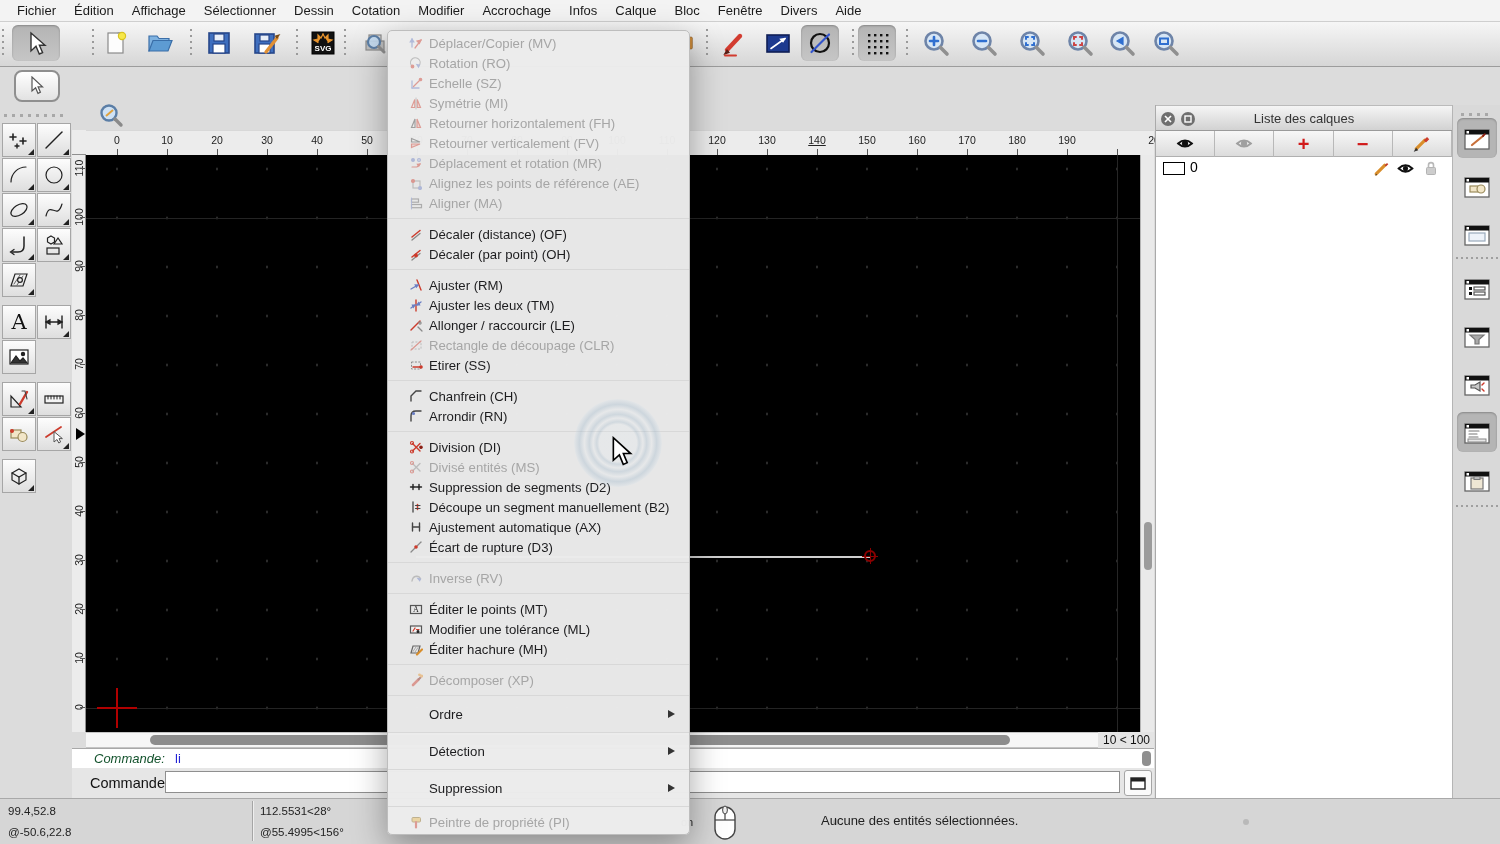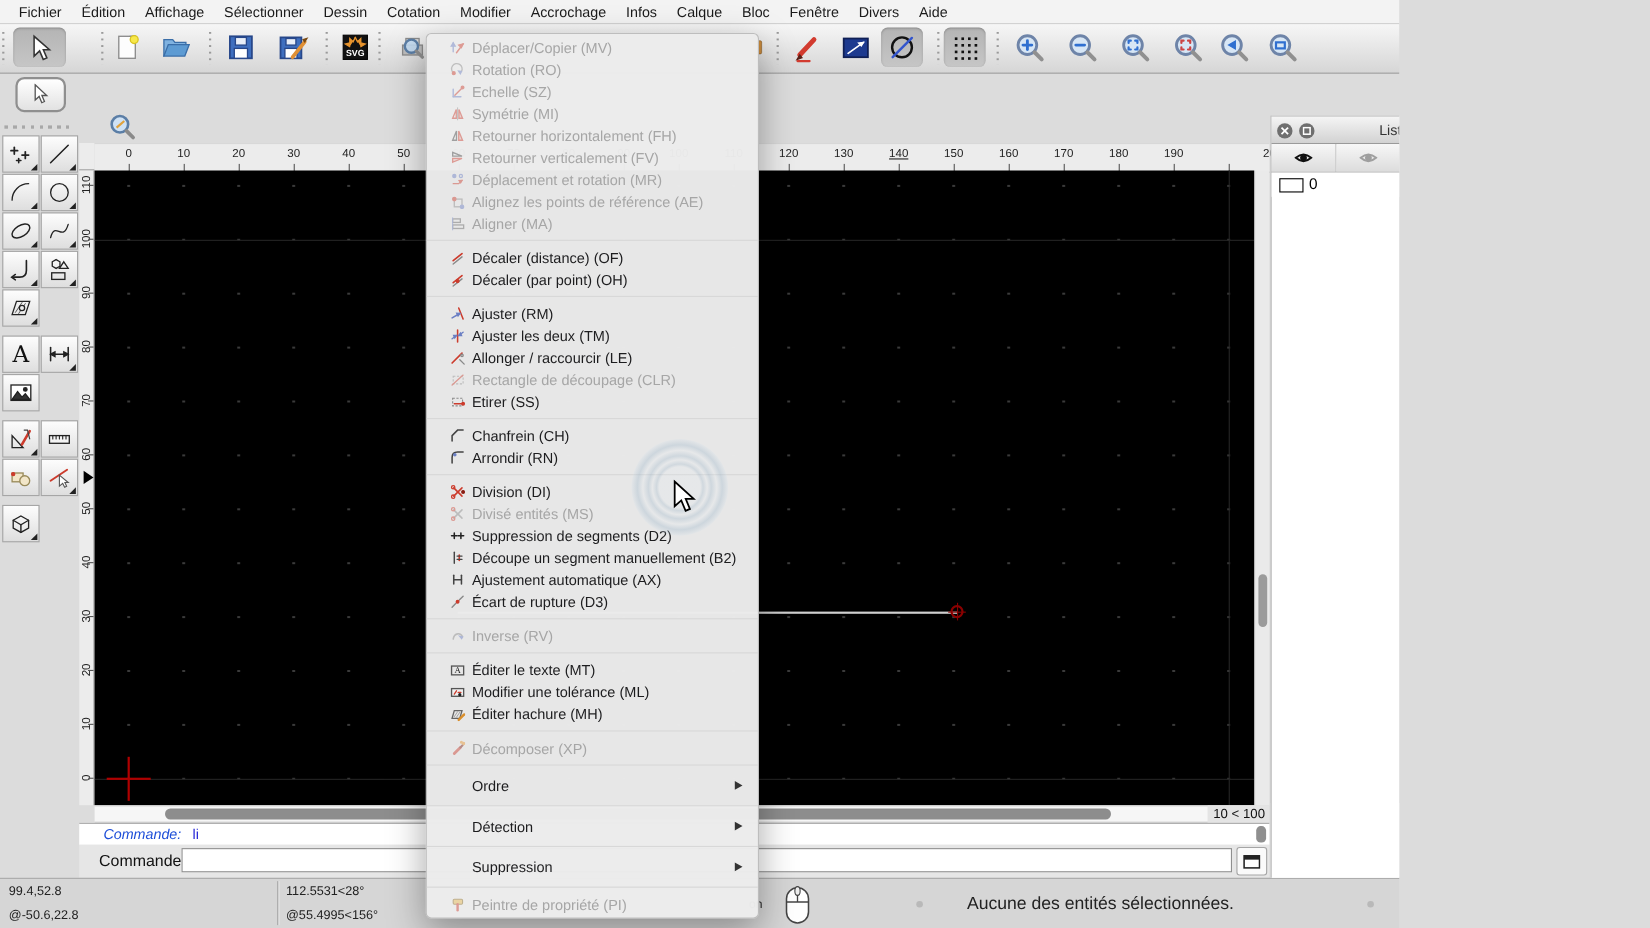--- a/index.html
+++ b/index.html
@@ -1,17 +1,17 @@
 <!DOCTYPE html>
 <html><head>
 <meta charset="utf-8">
 <style>
   html,body{margin:0;padding:0;width:1500px;height:844px;overflow:hidden;
     font-family:"Liberation Sans","DejaVu Sans",sans-serif;background:#dcdcdc;}
-  #screen{position:relative;width:1272px;height:844px;overflow:hidden;}
+  #screen{position:relative;width:1500px;height:844px;overflow:hidden;}
   .abs{position:absolute;}
   
   #menubar{position:absolute;left:0;top:0;width:1500px;height:22px;background:#f3f3f3;
     border-bottom:1px solid #cfcfcf;display:flex;align-items:center;padding-left:8px;box-sizing:border-box;}
   .mb-item{font-size:13px;color:#1b1b1b;padding:0 9px;line-height:22px;white-space:nowrap;}
   
   #toolbar{position:absolute;left:0;top:22px;width:1500px;height:44px;
     background:linear-gradient(#f6f6f6,#d6d6d6);border-bottom:1px solid #9c9c9c;}
   .tbtn{position:absolute;top:3px;height:36px;display:flex;align-items:center;justify-content:center;}
   .tbtn.pressed{background:linear-gradient(#b4b4b4,#c6c6c6);border-radius:6px;box-shadow:inset 0 1px 2px rgba(0,0,0,.25);}
@@ -43,21 +43,21 @@
   
   #vscroll{position:absolute;left:1140px;top:155px;width:14px;height:577px;background:#eaeaea;border-left:1px solid #b5b5b5;box-sizing:border-box;}
   #vthumb{position:absolute;left:3px;top:367px;width:8px;height:48px;background:#9b9b9b;border-radius:4px;}
   #hscroll{position:absolute;left:86px;top:732px;width:1012px;height:16px;background:#f6f6f6;
     border-top:1px solid #c4c4c4;border-bottom:1px solid #c4c4c4;box-sizing:border-box;}
   #hthumb{position:absolute;left:64px;top:2px;width:860px;height:10px;background:#8d8d8d;border-radius:5px;}
   #grid-status{position:absolute;left:1098px;top:732px;width:56px;height:16px;background:#e4e4e4;
     font-size:12px;color:#111;text-align:right;line-height:16px;padding-right:4px;box-sizing:border-box;}
   
   #cmd-history{position:absolute;left:72px;top:748px;width:1082px;height:20px;background:#fff;border-top:1px solid #a8a8a8;box-sizing:border-box;}
-  #cmd-history .lab{position:absolute;left:22px;top:2px;font-size:13px;font-style:italic;color:#1d4ed8;}
+  #cmd-history .lab{position:absolute;left:22px;top:2px;font-size:13px;font-style:italic;color:#14532d;}
   #cmd-history .val{position:absolute;left:103px;top:2px;font-size:13px;color:#2323d6;}
   #cmd-pill{position:absolute;right:3px;top:2px;width:9px;height:15px;background:#8f8f8f;border-radius:4px;}
   #cmd-row{position:absolute;left:72px;top:768px;width:1082px;height:30px;background:#e6e6e6;}
   #cmd-row .lab{position:absolute;left:18px;top:0;font-size:14.5px;color:#111;line-height:30px;}
   #cmd-input{position:absolute;left:93px;top:3px;width:955px;height:22px;border:1px solid #8f8f8f;background:#fff;box-sizing:border-box;font-size:13px;padding:0 4px;}
   #cmd-detach{position:absolute;left:1052px;top:2px;width:28px;height:26px;background:#fafafa;border:1px solid #a5a5a5;border-radius:3px;
     display:flex;align-items:center;justify-content:center;box-sizing:border-box;}
   #br-white{position:absolute;left:1155px;top:730px;width:326px;height:68px;background:#fff;}
   #br-grad{position:absolute;left:1481px;top:730px;width:19px;height:68px;background:linear-gradient(to right,#f4f4f4,#c9c9c9);}
   
@@ -540,21 +540,21 @@
     <span class="sfield" style="left:260px;top:6px">112.5531&lt;28°</span>
     <span class="sfield" style="left:260px;top:27px">@55.4995&lt;156°</span>
     <span class="sfield" style="left:681px;top:17px;font-size:11px">on</span>
     <svg class="abs" style="left:712px;top:4px" width="26" height="38" viewBox="0 0 26 38">
       <rect x="3" y="4" width="20" height="32" rx="10" fill="#fff" stroke="#444" stroke-width="1.4"></rect>
       <line x1="3" y1="17" x2="23" y2="17" stroke="#444" stroke-width="1.2"></line>
       <line x1="13" y1="4" x2="13" y2="17" stroke="#444" stroke-width="1.2"></line>
       <ellipse cx="13" cy="7" rx="2.4" ry="4" fill="#eee" stroke="#444" stroke-width="1"></ellipse>
     </svg>
     <div class="sdot" style="left:833px;top:20px"></div>
-    <span class="sfield" style="left:879px;top:14px;font-size:16px">Aucune des entités sélectionnées.</span>
+    <span class="sfield" style="left:821px;top:14px;font-size:13px">Aucune des entités sélectionnées.</span>
     <div class="sdot" style="left:1243px;top:20px"></div>
   </div>
 
   <div id="layers-panel">
     <div id="lp-header">
       <div class="winbtn" style="left:5px">
         <svg width="8" height="8" viewBox="0 0 8 8">
           <line x1="1" y1="1" x2="7" y2="7" stroke="#fff" stroke-width="1.6"></line>
             <line x1="7" y1="1" x2="1" y2="7" stroke="#fff" stroke-width="1.6"></line>
         </svg>
@@ -906,21 +906,21 @@
             <path d="M11.5 8 l-2.6 -0.6 1.8 2.2 z" stroke="#6b7fc4" fill="#6b7fc4" stroke-width="1.2" stroke-linecap="round"></path>
           </svg></div>
         <span class="mlab">Inverse (RV)</span>
       </div>
       <div class="msep"></div>
       <div class="mrow">
         <div class="mic"><svg width="14" height="14" viewBox="0 0 14 14">
             <rect x="1.5" y="3.5" width="11" height="8" stroke="#555" fill="none" stroke-width="1.2"></rect>
             <text x="7" y="10" font-size="8" text-anchor="middle" fill="#222" font-family="Liberation Serif,serif">A</text>
           </svg></div>
-        <span class="mlab">Éditer le texte (MT)</span>
+        <span class="mlab">Éditer le points (MT)</span>
       </div>
       <div class="mrow">
         <div class="mic"><svg width="14" height="14" viewBox="0 0 14 14">
             <rect x="1.5" y="4" width="11" height="7" stroke="#555" fill="#f0f0f0" stroke-width="1.2"></rect>
             <line x1="4" y1="9" x2="6" y2="6" stroke="#cc3b2c" stroke-width="1.2" stroke-linecap="round"></line>
             <line x1="7.5" y1="7.5" x2="10" y2="7.5" stroke="#cc3b2c" stroke-width="1.2" stroke-linecap="round"></line>
             <circle cx="9" cy="9.5" r="0.9" stroke="#222" fill="#222" stroke-width="1.2"></circle>
           </svg></div>
         <span class="mlab">Modifier une tolérance (ML)</span>
       </div>

